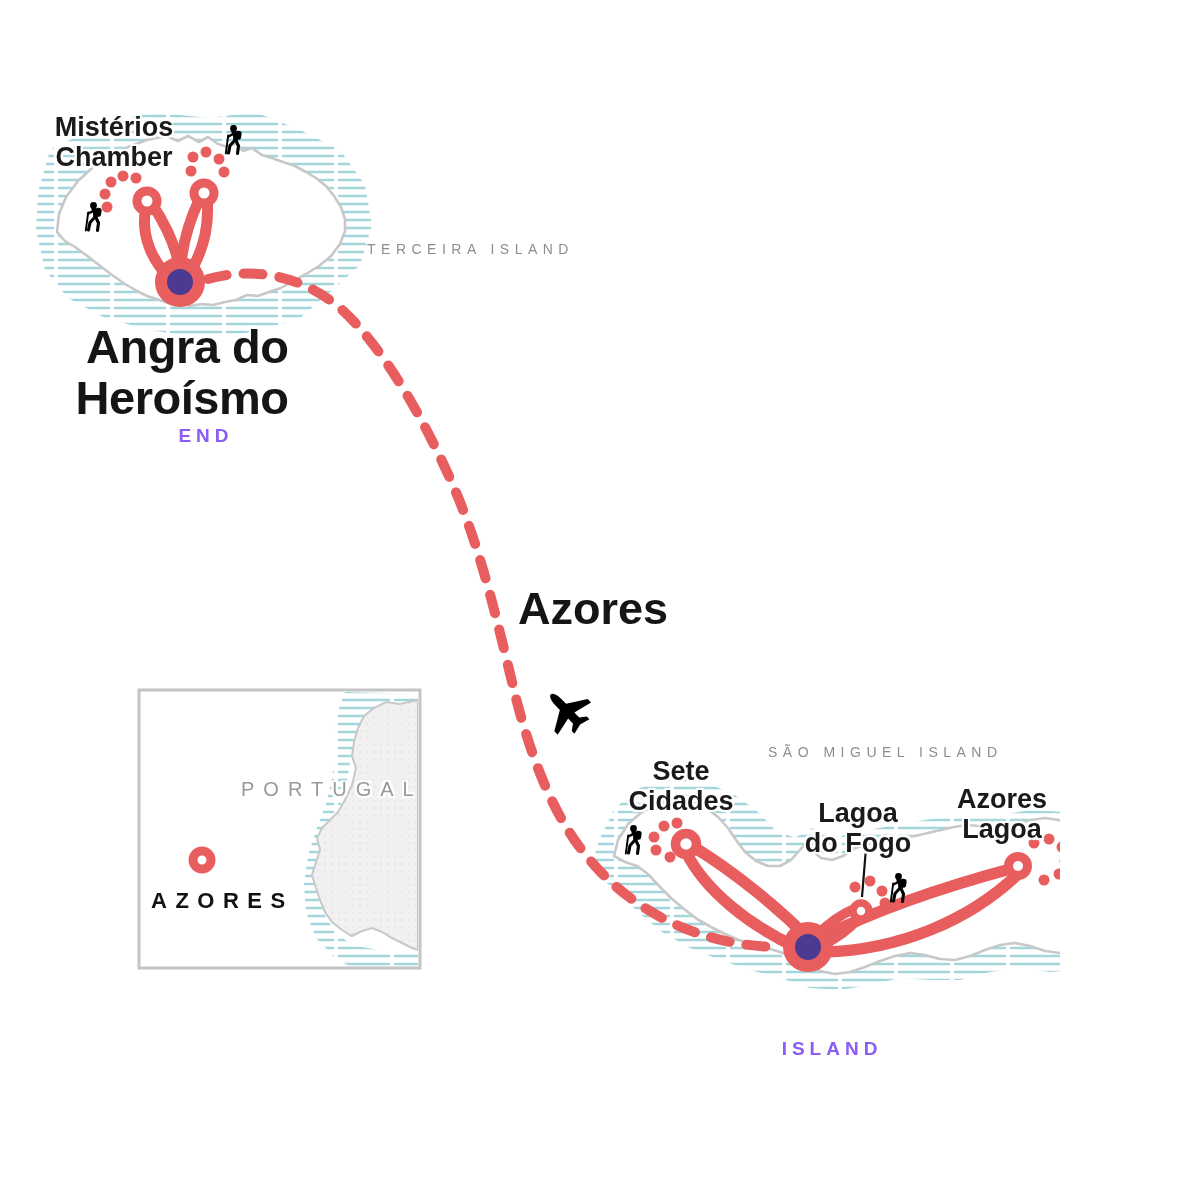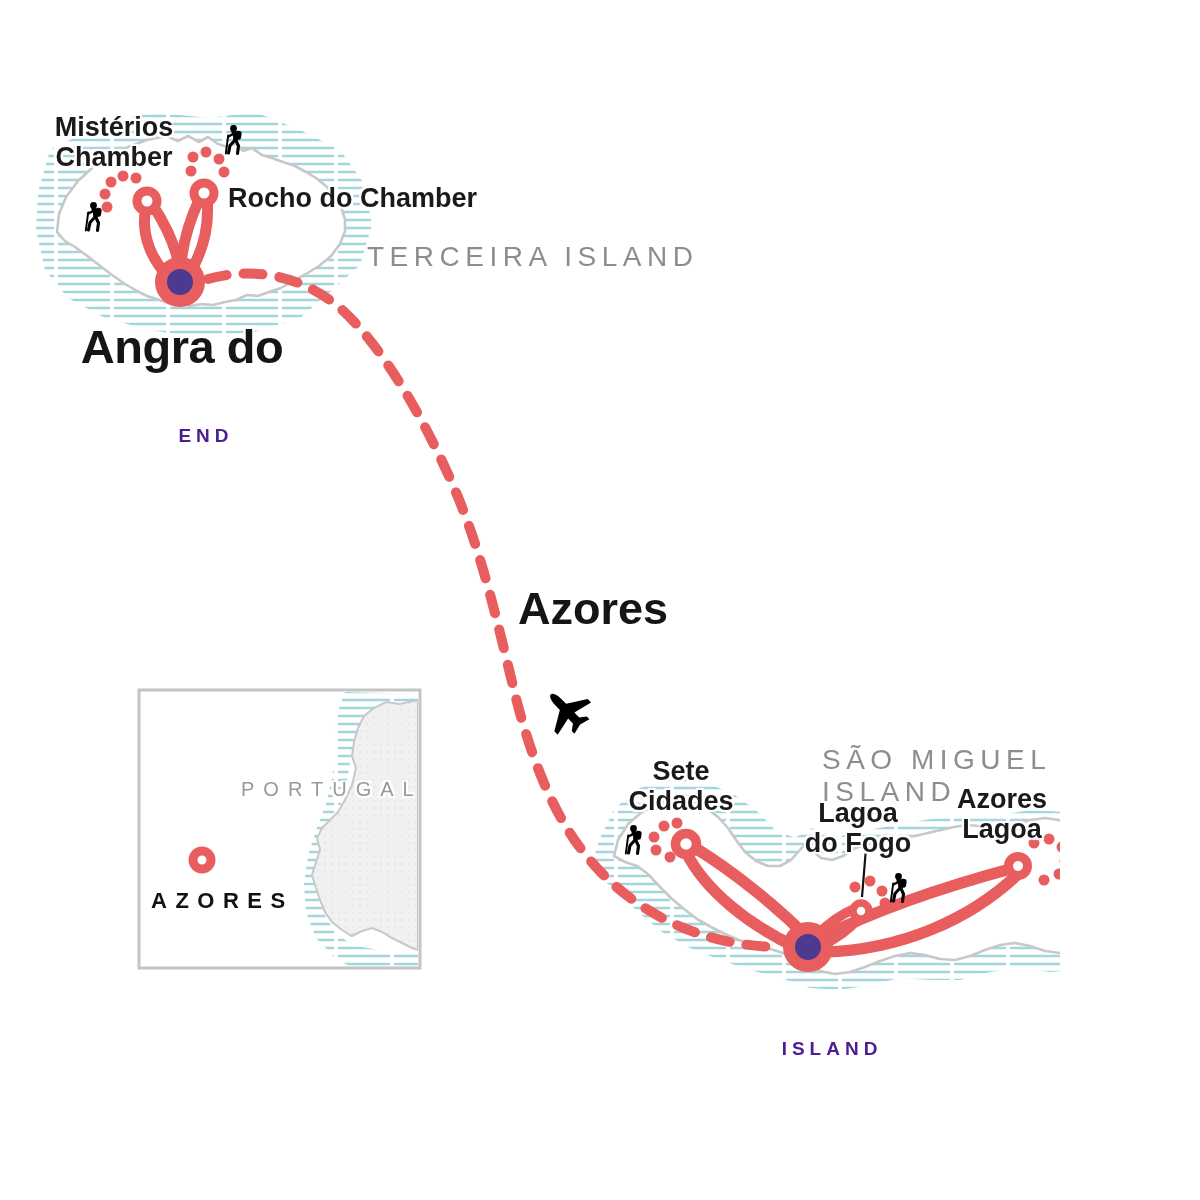--- a/index.html
+++ b/index.html
@@ -6,22 +6,22 @@
   #stage{
     position:relative;width:1060px;height:1200px;background:#ffffff;overflow:hidden;
     font-family:"Liberation Sans", sans-serif;
   }
   #map-art{position:absolute;left:0;top:0;}
   .lbl{position:absolute;white-space:pre-line;
        text-shadow:-2px -2px 0 #fff,2px -2px 0 #fff,-2px 2px 0 #fff,2px 2px 0 #fff,0 0 5px #fff;}
   .poi{font-size:27px;font-weight:bold;color:#1a1a1a;line-height:30px;text-align:center;}
   .poi-left{text-align:left;}
   .city{font-size:47px;font-weight:bold;color:#151515;line-height:51px;text-align:right;letter-spacing:-.5px;}
-  .tag{font-size:19px;font-weight:bold;color:#4c1d95;letter-spacing:5px;text-align:center;padding-left:22px;}
-  .island-name{font-size:28px;color:#8d8d8d;letter-spacing:5.5px;font-weight:normal;}
+  .tag{font-size:19px;font-weight:bold;color:#8b5cf6;letter-spacing:5px;text-align:center;padding-left:22px;}
+  .island-name{font-size:14px;color:#8d8d8d;letter-spacing:5.5px;font-weight:normal;}
   .region-title{font-size:45px;font-weight:bold;color:#151515;}
   .inset-country{font-size:20px;color:#9a9a9a;letter-spacing:9px;}
   .inset-marker-label{font-size:22px;font-weight:bold;color:#111;letter-spacing:8.5px;}
   .center{transform:translateX(-50%);}
 </style>
 </head>
 <body>
 
 <div id="stage">
 
@@ -132,31 +132,30 @@
   <use href="#hiker" x="636" y="840"></use>
   <use href="#hiker" x="901" y="888"></use>
   <use href="#hiker" x="1093" y="855"></use>
   <g transform="translate(566,710) rotate(-44) scale(1.45)">
     <use href="#plane"></use>
   </g>
 </svg>
 
 <div class="lbl poi" style="left:114px;top:112px"><span class="center" style="display:inline-block"><span>Mistérios</span><br><span>Chamber</span></span></div>
 
-<div class="lbl poi poi-left" style="left:228px;top:183px">Rocho do Chamber</div>
 
 <div class="lbl island-name" style="left:367px;top:241px">TERCEIRA ISLAND</div>
 
-<div class="lbl city" style="left:182px;top:321px"><span class="center" style="display:inline-block"><span>Angra do</span><br></span></div>
+<div class="lbl city" style="left:182px;top:321px"><span class="center" style="display:inline-block"><span>Angra do</span><br><span>Heroísmo</span></span></div>
 
 <div class="lbl tag" style="left:184px;top:425px"><span class="center" style="display:inline-block">END</span></div>
 
 <div class="lbl region-title" style="left:518px;top:583px">Azores</div>
 
-<div class="lbl island-name" style="left:822px;top:744px">SÃO MIGUEL ISLAND</div>
+<div class="lbl island-name" style="left:768px;top:744px">SÃO MIGUEL ISLAND</div>
 
 <div class="lbl poi" style="left:858px;top:798px"><span class="center" style="display:inline-block"><span>Lagoa</span><br><span>do Fogo</span></span></div>
 
 <div class="lbl poi" style="left:681px;top:756px"><span class="center" style="display:inline-block"><span>Sete</span><br><span>Cidades</span></span></div>
 
 <div class="lbl poi" style="left:1002px;top:784px"><span class="center" style="display:inline-block"><span>Azores</span><br><span>Lagoa</span></span></div>
 
 
 <div class="lbl tag" style="left:810px;top:1038px"><span class="center" style="display:inline-block">ISLAND</span></div>
 

